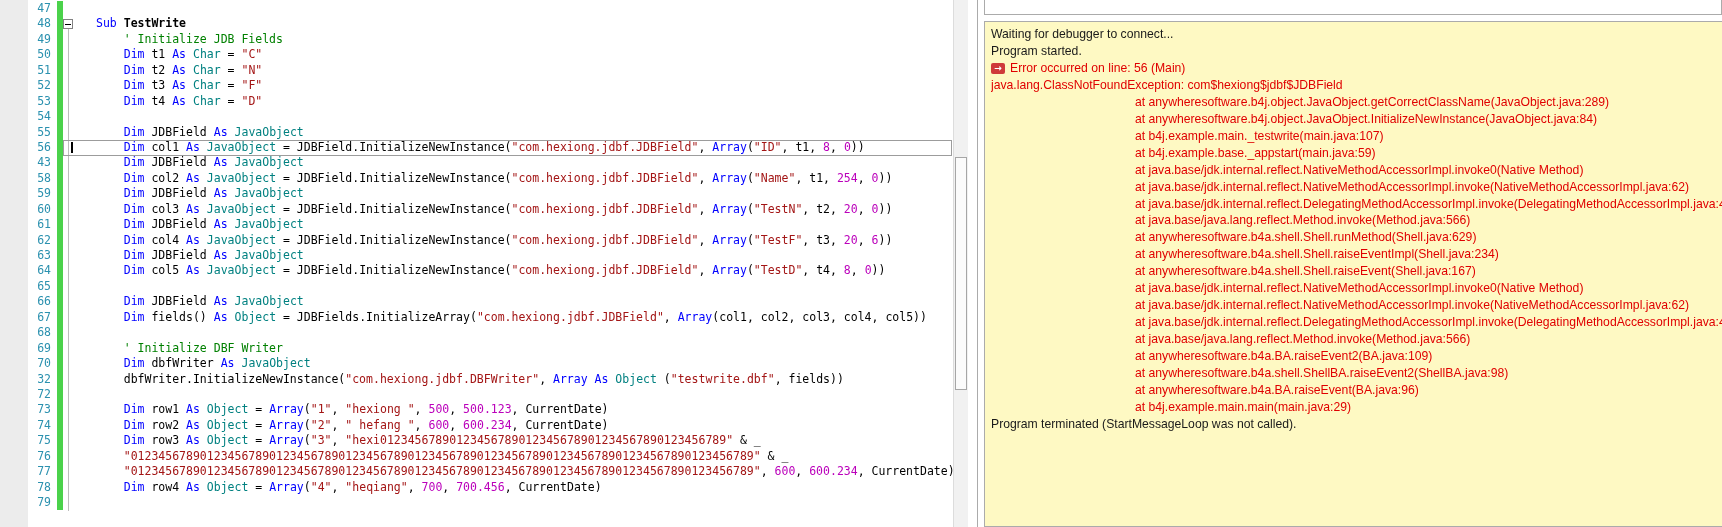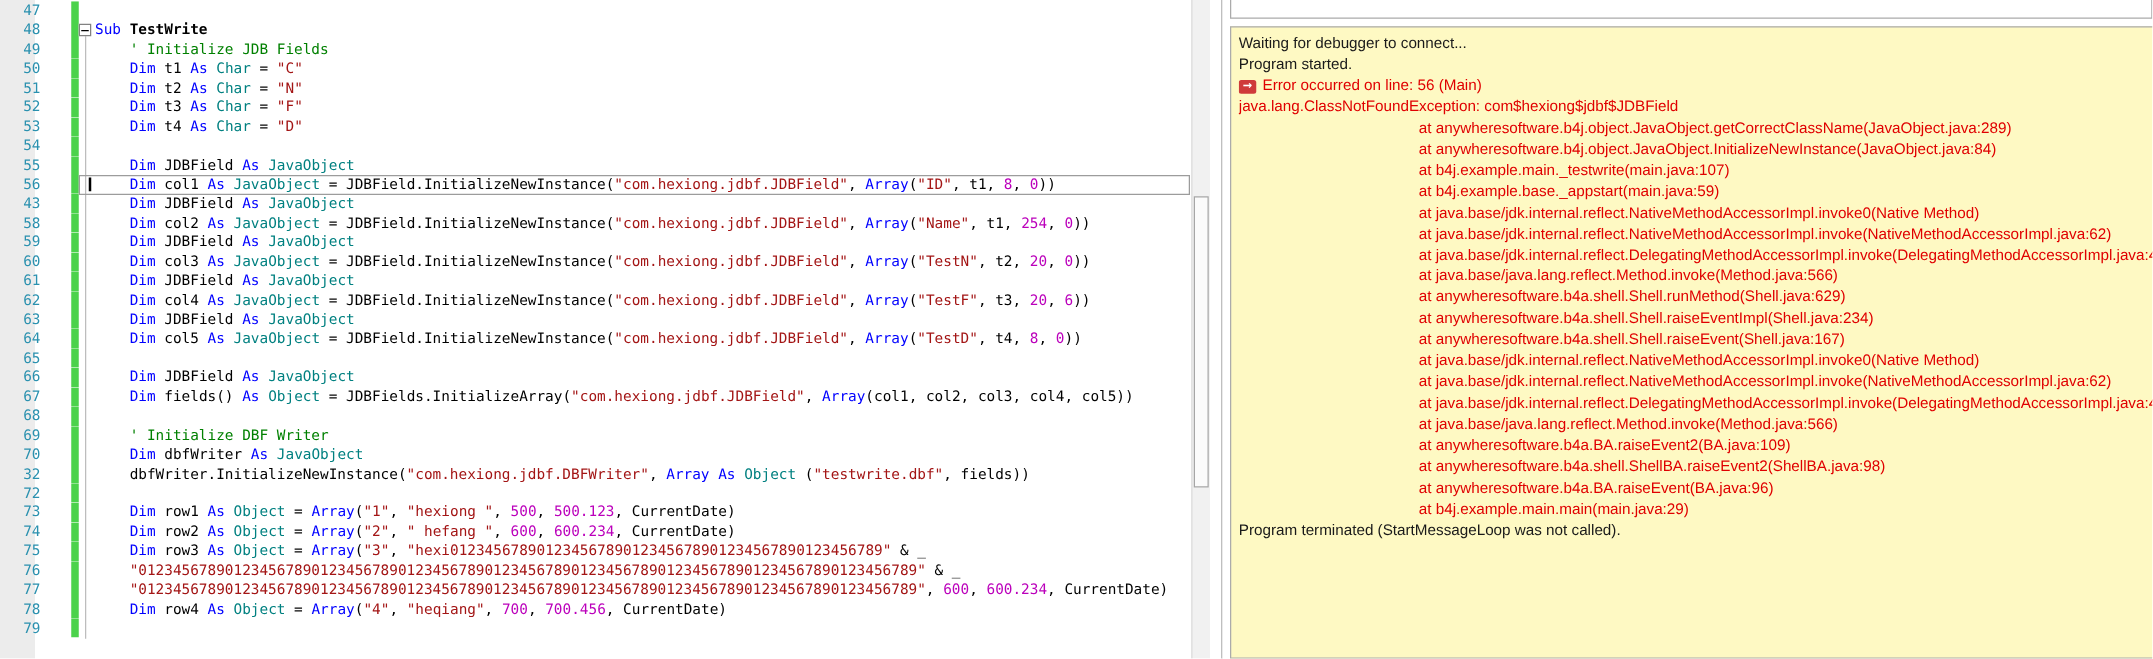--- a/index.html
+++ b/index.html
@@ -5,25 +5,25 @@
   html,body{margin:0;padding:0;background:#fff;}
   #app{position:relative;width:1722px;height:527px;background:#fff;overflow:hidden;
        font-family:"Liberation Sans",sans-serif;}
 
   
   #code-pane{position:absolute;left:0;top:0;width:978px;height:527px;background:#fff;
              border-right:1px solid var(--border);box-sizing:border-box;overflow:hidden;}
   #gutter-strip{position:absolute;left:0;top:0;width:28px;height:527px;background:#ececec;}
   #code-lines{position:absolute;left:0;top:1px;width:953px;overflow:hidden;}
   .code-line{display:flex;height:15.45px;overflow:hidden;}
-  .ln{flex:0 0 53px;width:53px;text-align:center;padding-right:2px;box-sizing:border-box;
+  .ln{flex:0 0 53px;width:53px;text-align:right;padding-right:2px;box-sizing:border-box;
       color:var(--ln);font:11.5px/15.45px "DejaVu Sans Mono",monospace;}
   .bar{flex:0 0 6px;margin-left:4px;background:var(--green);}
   .txt{flex:1;white-space:pre;overflow:hidden;padding-left:13px;
-       font:11.5px/15.45px "DejaVu Sans Mono",monospace;color:var(--pl);}
+       font:11.5px/15.45px "DejaVu Sans Mono",monospace;color:var(--pl);margin-left:20px;}
   .tok-k{color:var(--k);} .tok-ty{color:var(--ty);} .tok-s{color:var(--s);}
   .tok-n{color:var(--n);} .tok-c{color:var(--c);} .tok-pl{color:var(--pl);}
   .tok-b{color:#000;font-weight:bold;}
 
   #fold-line{position:absolute;left:68px;top:27px;width:1px;height:484px;background:#bdbdbd;}
   #fold-box{position:absolute;left:63px;top:19px;width:10px;height:10px;background:#fff;
             border:1px solid #828282;box-sizing:border-box;}
   #fold-box::after{content:"";position:absolute;left:1px;right:1px;top:3.5px;height:1px;background:#000;}
   #current-line-box{position:absolute;left:63px;top:140px;width:889px;height:16px;
             border:1px solid #9c9c9c;box-sizing:border-box;pointer-events:none;}

